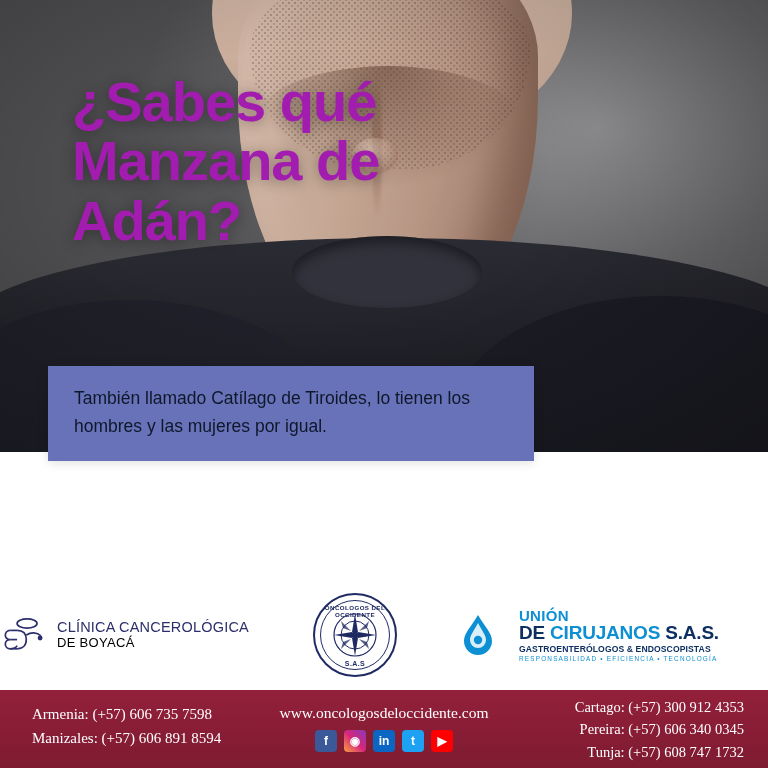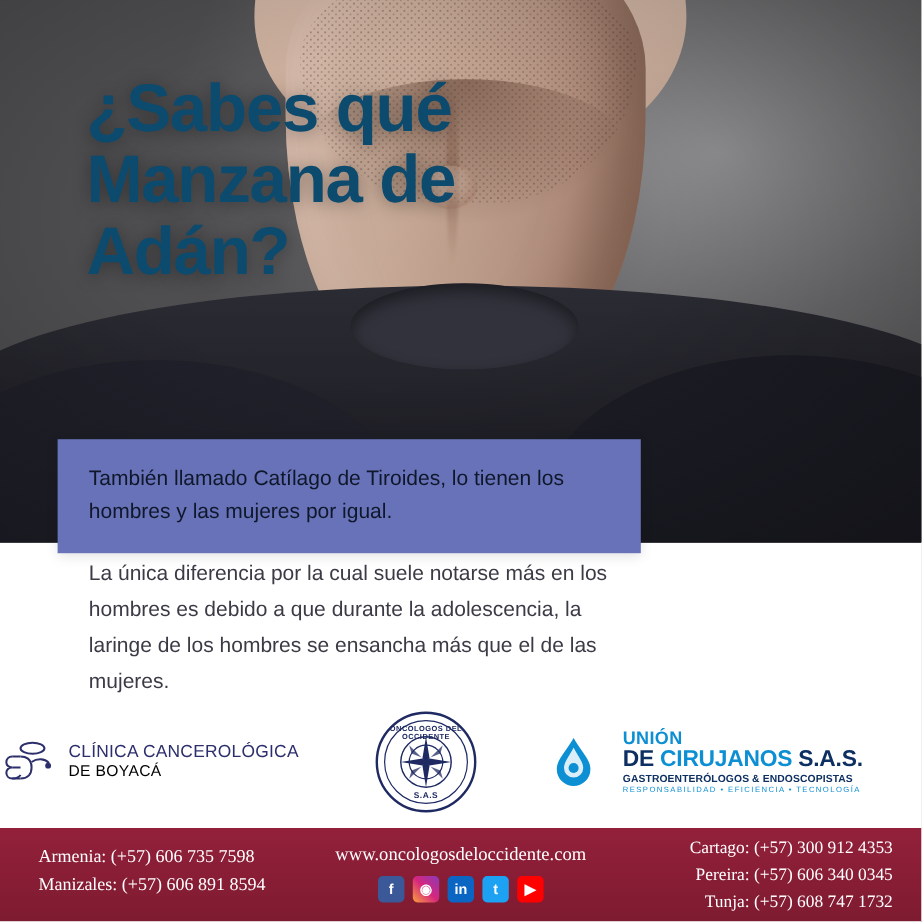--- a/index.html
+++ b/index.html
@@ -119,24 +119,24 @@
   }
   .photo-fade-bottom {
     position: absolute;
     left: 0; bottom: 0; width: 768px; height: 60px;
     background: linear-gradient(180deg, rgba(255,255,255,0) 0%, rgba(255,255,255,0.0) 55%, rgba(255,255,255,0.0) 100%);
   }
 
   
   .headline {
     position: absolute;
-    left: 0; top: 60px;
+    left: 0; top: 72px;
     width: 530px;
     padding: 0 40px 0 72px;
-    color: #0c4a6e;
+    color: #a21caf;
     font-size: 56px;
     line-height: 1.06;
     font-weight: bold;
     letter-spacing: -1px;
     text-shadow: 0 2px 14px rgba(0,0,0,0.35);
     box-sizing: border-box;
   }
   .headline .hl-line { display: block; white-space: pre; }
 
   
@@ -314,21 +314,20 @@
   <div class="headline">
     <span class="hl-line">¿Sabes qué</span>
     <span class="hl-line">Manzana de</span>
     <span class="hl-line">Adán?</span>
   </div>
 
   <div class="subtitle-box">
     <span>También llamado Catílago de Tiroides, lo tienen los hombres y las mujeres por igual.</span>
   </div>
 
-  <div class="body-text">La única diferencia por la cual suele notarse más en los hombres es debido a que durante la adolescencia, la laringe de los hombres se ensancha más que el de las mujeres.</div>
 
   <div class="logos">
 
     <div class="logo logo1">
       <span class="mark">
         <svg viewBox="0 0 60 52" width="46" height="40" aria-hidden="true">
           <g fill="none" stroke="#2c2f6b" stroke-width="2.2">
             <ellipse cx="34" cy="11" rx="13" ry="6"></ellipse>
             <path d="M12 20 c-8 0 -9 12 0 12 c-9 0 -8 12 0 12 c7 0 9 -4 9 -4"></path>
             <path d="M21 20 c8 0 12 4 12 12 c0 8 -5 12 -12 12"></path>

